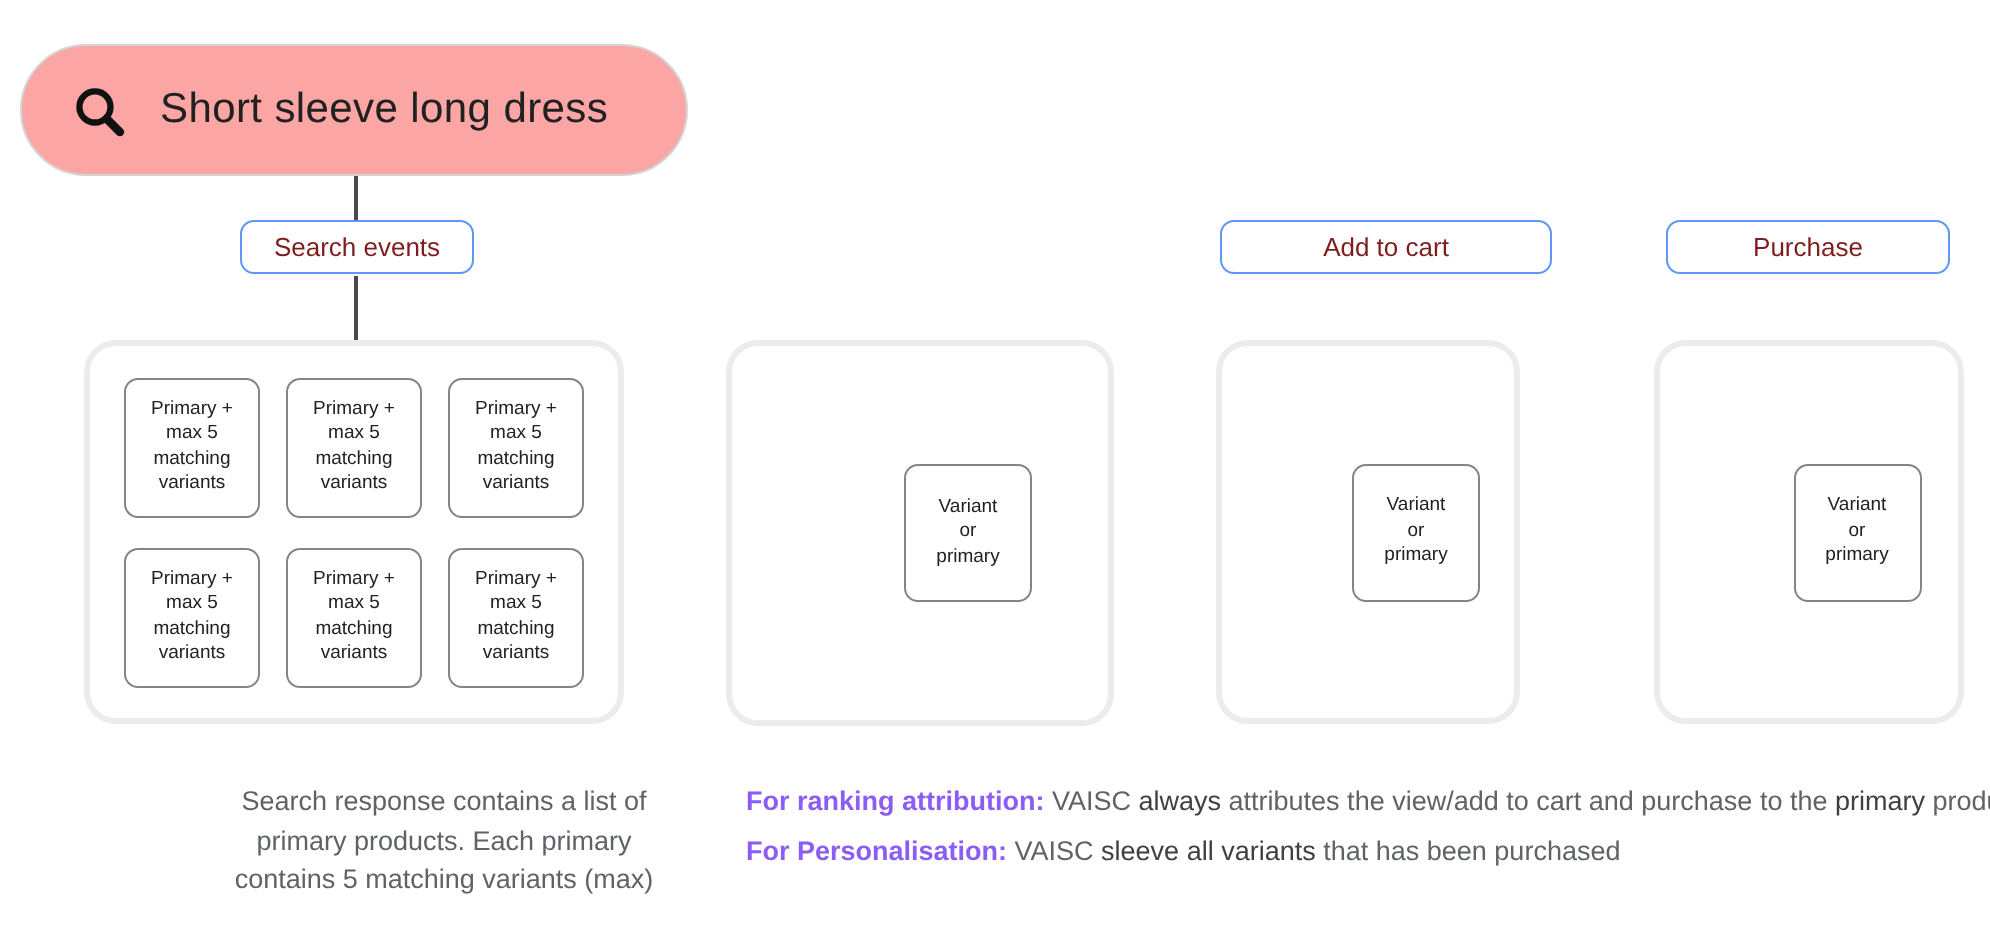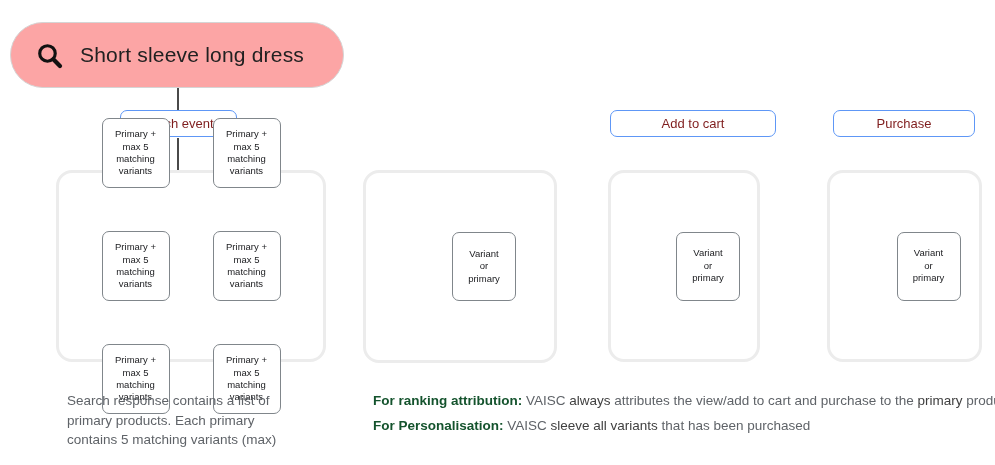--- a/index.html
+++ b/index.html
@@ -28,44 +28,44 @@
   }
   .lbl-search{left:120px;width:117px;}
   .lbl-view{left:388px;width:145px;}
   .lbl-cart{left:610px;width:166px;}
   .lbl-purchase{left:833px;width:142px;}
   
   .bucket{
     position:absolute;top:170px;height:192px;box-sizing:border-box;
     border:3px solid #ececec;border-radius:16px;background:#fff;
   }
-  .bucket.search{left:56px;width:270px;
+  .bucket.search{left:42px;width:270px;
     display:flex;flex-wrap:wrap;align-content:center;justify-content:center;
-    column-gap:13px;row-gap:15px;gap:43px;}
+    column-gap:13px;row-gap:15px;}
   .bucket.view{left:363px;width:194px;height:193px;}
   .bucket.cart{left:608px;width:152px;}
   .bucket.purchase{left:827px;width:155px;}
   .bucket.center{display:flex;align-items:center;justify-content:center;padding-left:48px;}
   
   .pbox{
     box-sizing:border-box;border:1px solid #80868b;border-radius:7px;background:#fff;
     display:flex;align-items:center;justify-content:center;text-align:center;
     font-size:9.5px;line-height:1.3;color:#202124;white-space:pre-line;
   }
   .pbox.search-item{width:68px;height:70px;}
   .pbox.variant-item{width:64px;height:69px;}
   
   .note-left{
     position:absolute;left:67px;top:391px;width:310px;
-    font-size:13.5px;line-height:19.5px;color:#5f6368;white-space:pre-line;
+    font-size:13.5px;line-height:19.5px;color:#5f6368;white-space:pre-line;text-align:center;
   }
   .notes-right{position:absolute;left:373px;top:391px;width:615px;font-size:13.5px;line-height:19px;}
   .notes-right .rline{margin-bottom:6px;white-space:nowrap;}
   .seg-normal{color:#5f6368;}
-  .seg-bold{color:#14532d;font-weight:700;}
+  .seg-bold{color:#8b5cf6;font-weight:700;}
   .seg-red{color:#404040;}
 </style>
 </head>
 <body>
 
 <div class="stage">
 
   <div class="search-pill">
     <svg class="mag" viewBox="0 0 24 24">
       <circle cx="10.2" cy="10.2" r="6.9" fill="none" stroke="#111111" stroke-width="2.8"></circle>

